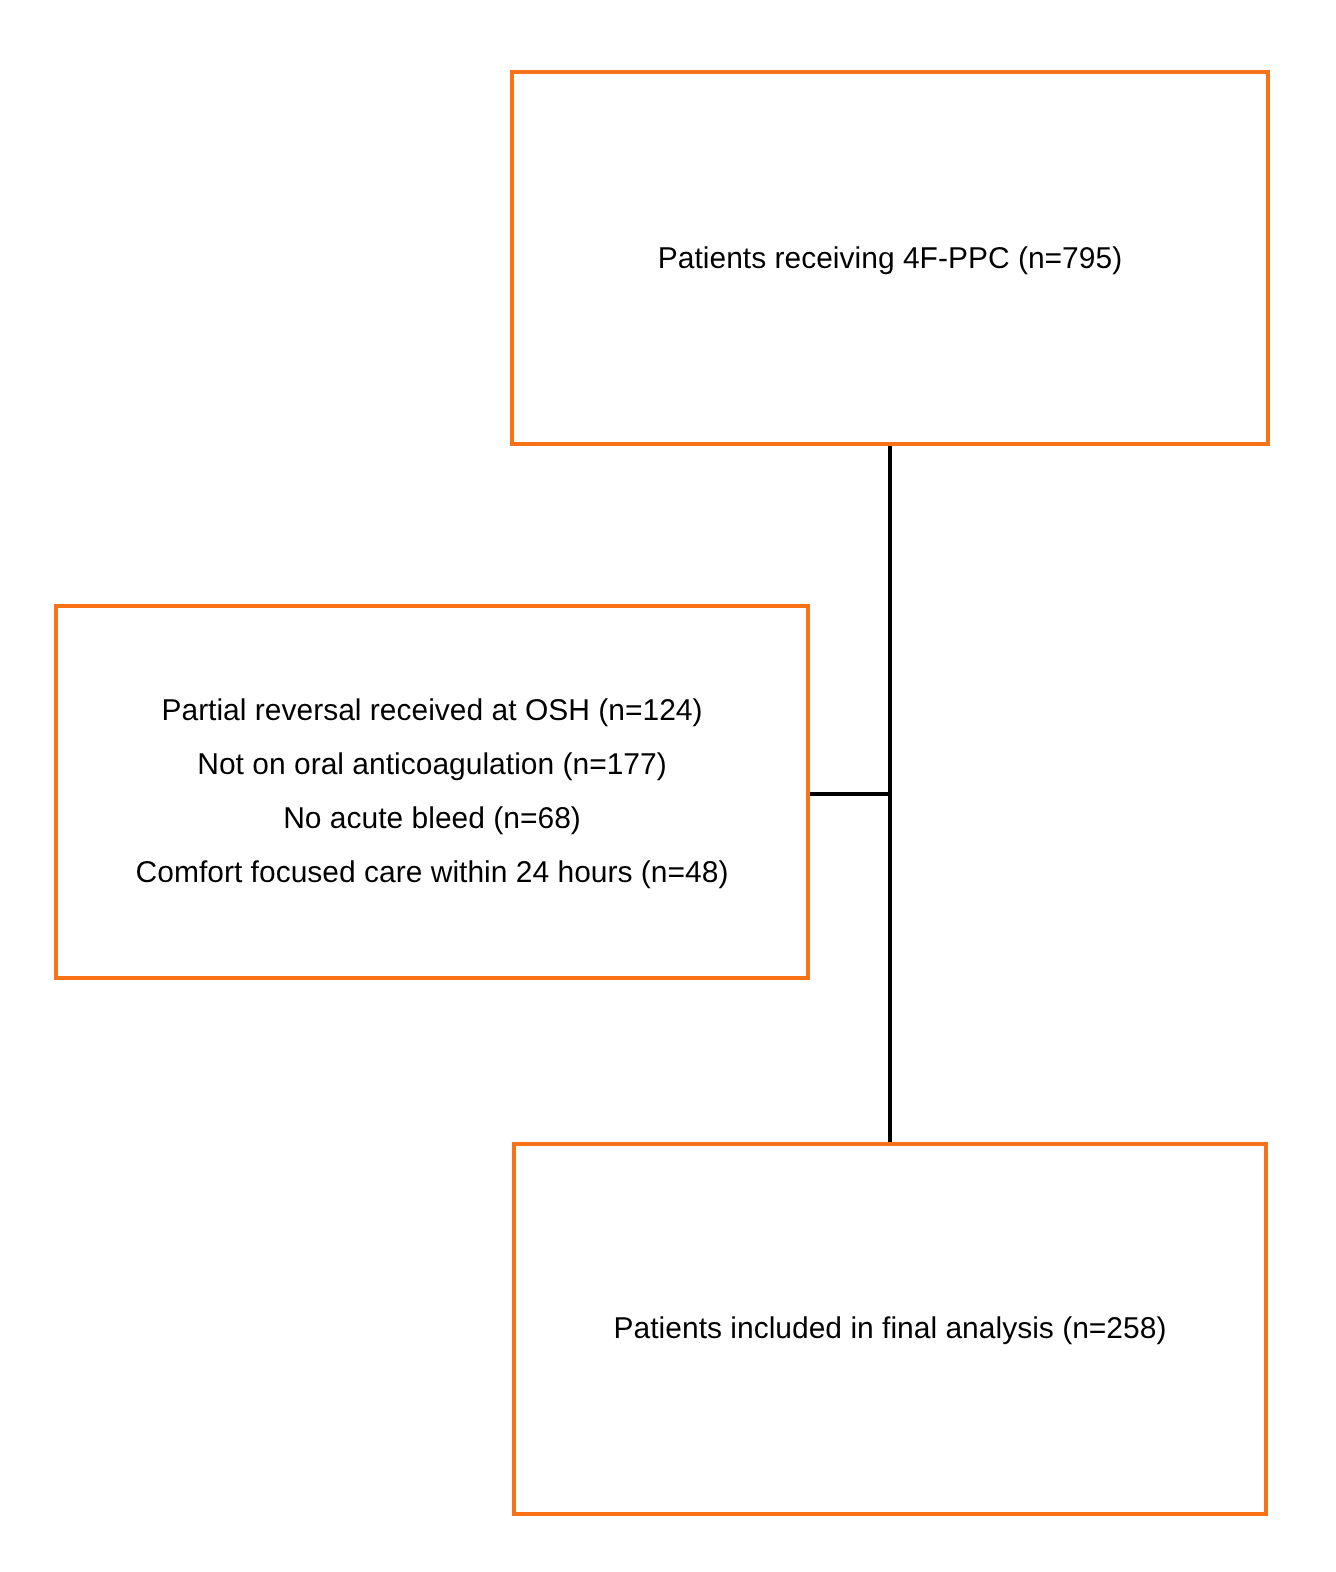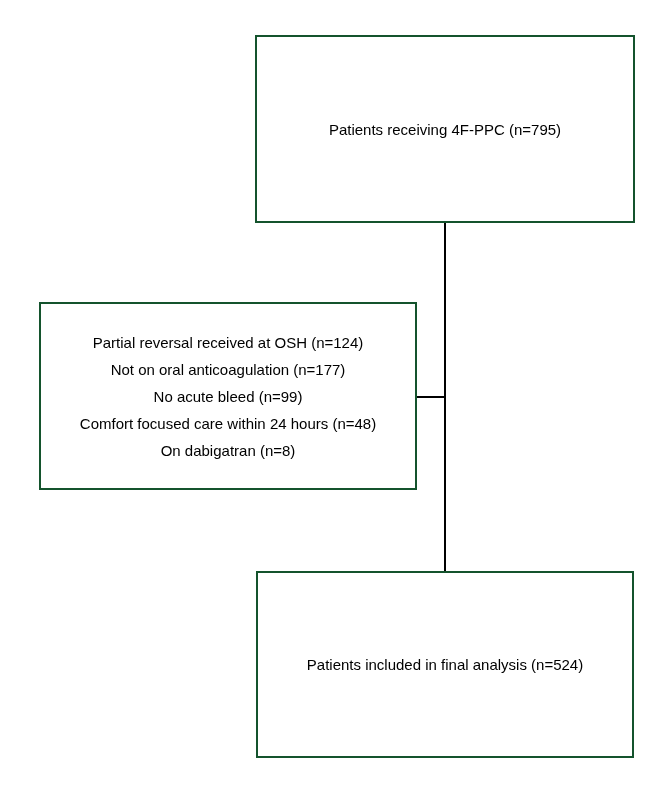--- a/index.html
+++ b/index.html
@@ -12,42 +12,41 @@
     width: 668px;
     height: 786px;
     background: #ffffff;
     font-family: "Liberation Sans", sans-serif;
     color: #000000;
     overflow: hidden;
   }
   .flow-box {
     position: absolute;
     box-sizing: border-box;
-    border: 2px solid #14532d;
+    border: 2px solid #f97316;
     background: #ffffff;
     display: flex;
     flex-direction: column;
     align-items: center;
     justify-content: center;
     text-align: center;
     font-size: 15px;
     line-height: 27px;
   }
   .box-top {
     left: 255px;
     top: 35px;
     width: 380px;
     height: 188px;
   }
   .box-exclusions {
     left: 27px;
     top: 302px;
     width: 378px;
     height: 188px;
-    margin-left: 12px;
   }
   .box-bottom {
     left: 256px;
     top: 571px;
     width: 378px;
     height: 187px;
   }
   .connector {
     position: absolute;
     background: #000000;
@@ -77,22 +76,21 @@
     <span>Patients receiving 4F-PPC (n=795)</span>
   </div>
 
   <div class="connector connector-vertical"></div>
 
   <div class="connector connector-horizontal"></div>
 
   <div class="flow-box box-exclusions">
     <div class="exclusion-line">Partial reversal received at OSH (n=124)</div>
     <div class="exclusion-line">Not on oral anticoagulation (n=177)</div>
-    <div class="exclusion-line">No acute bleed (n=99)</div>
+    <div class="exclusion-line">No acute bleed (n=68)</div>
     <div class="exclusion-line">Comfort focused care within 24 hours (n=48)</div>
-    <div class="exclusion-line">On dabigatran (n=8)</div>
   </div>
 
   <div class="flow-box box-bottom">
-    <span>Patients included in final analysis (n=524)</span>
+    <span>Patients included in final analysis (n=258)</span>
   </div>
 
 </div>
 
 </body></html>

